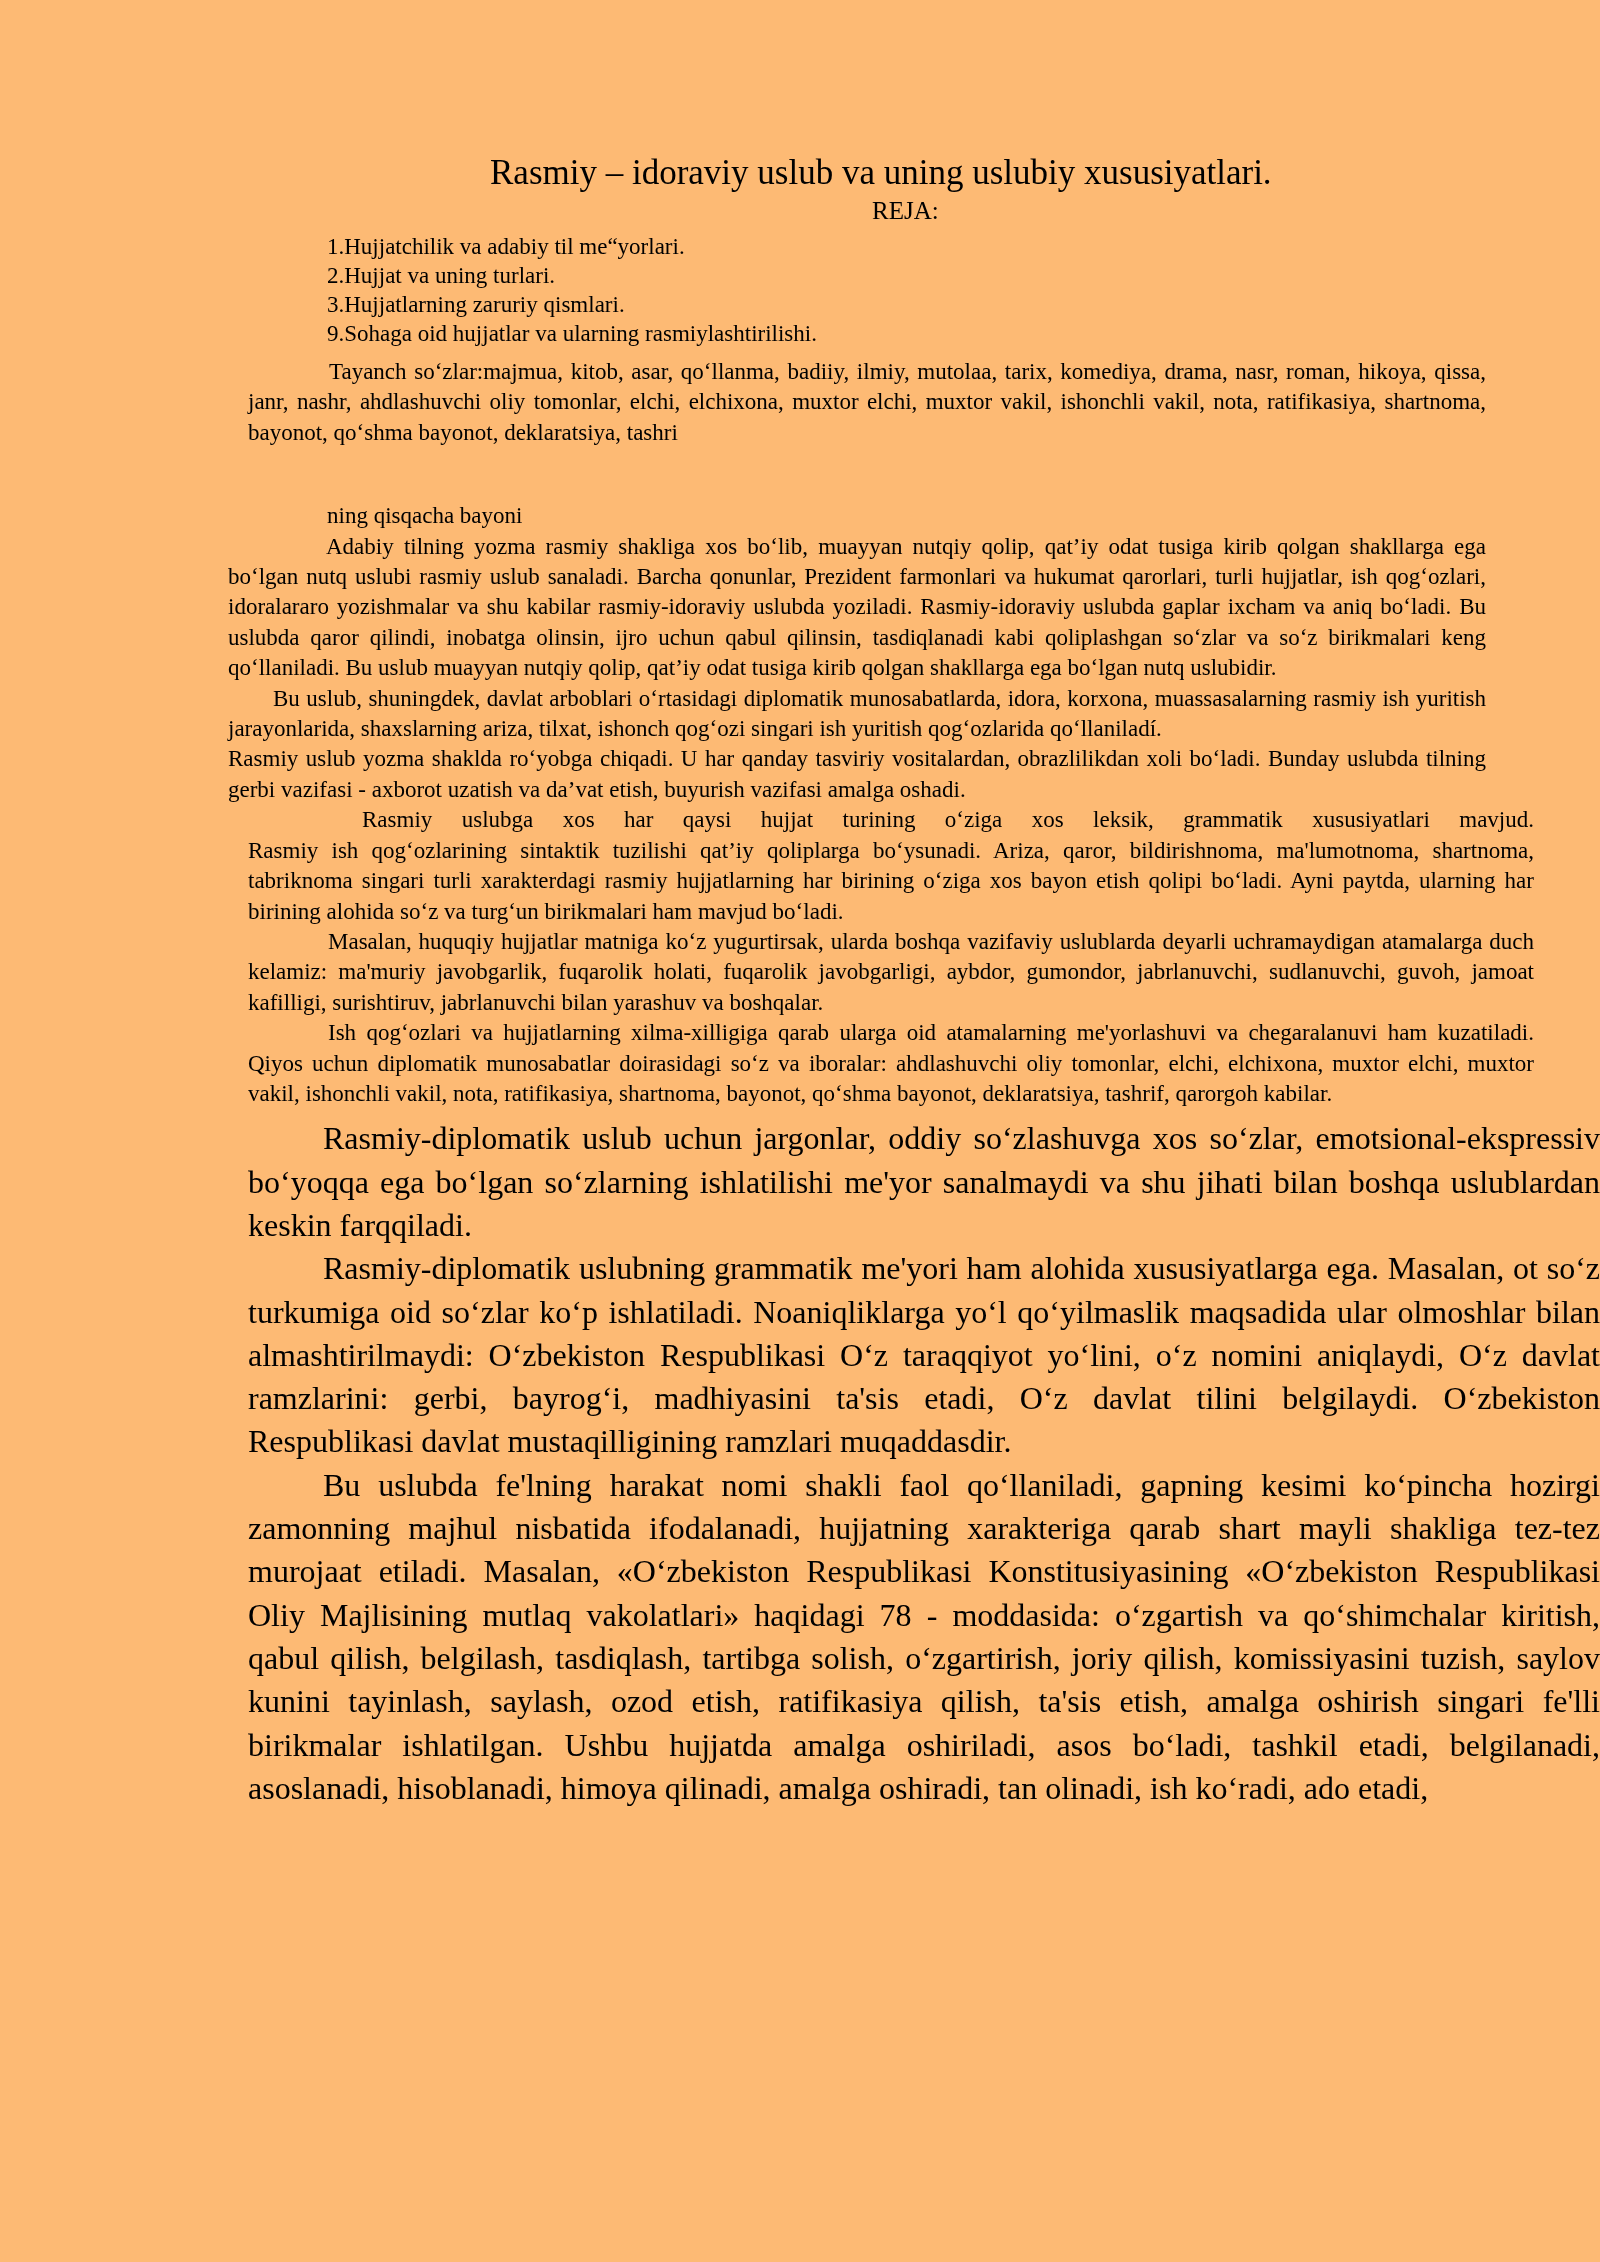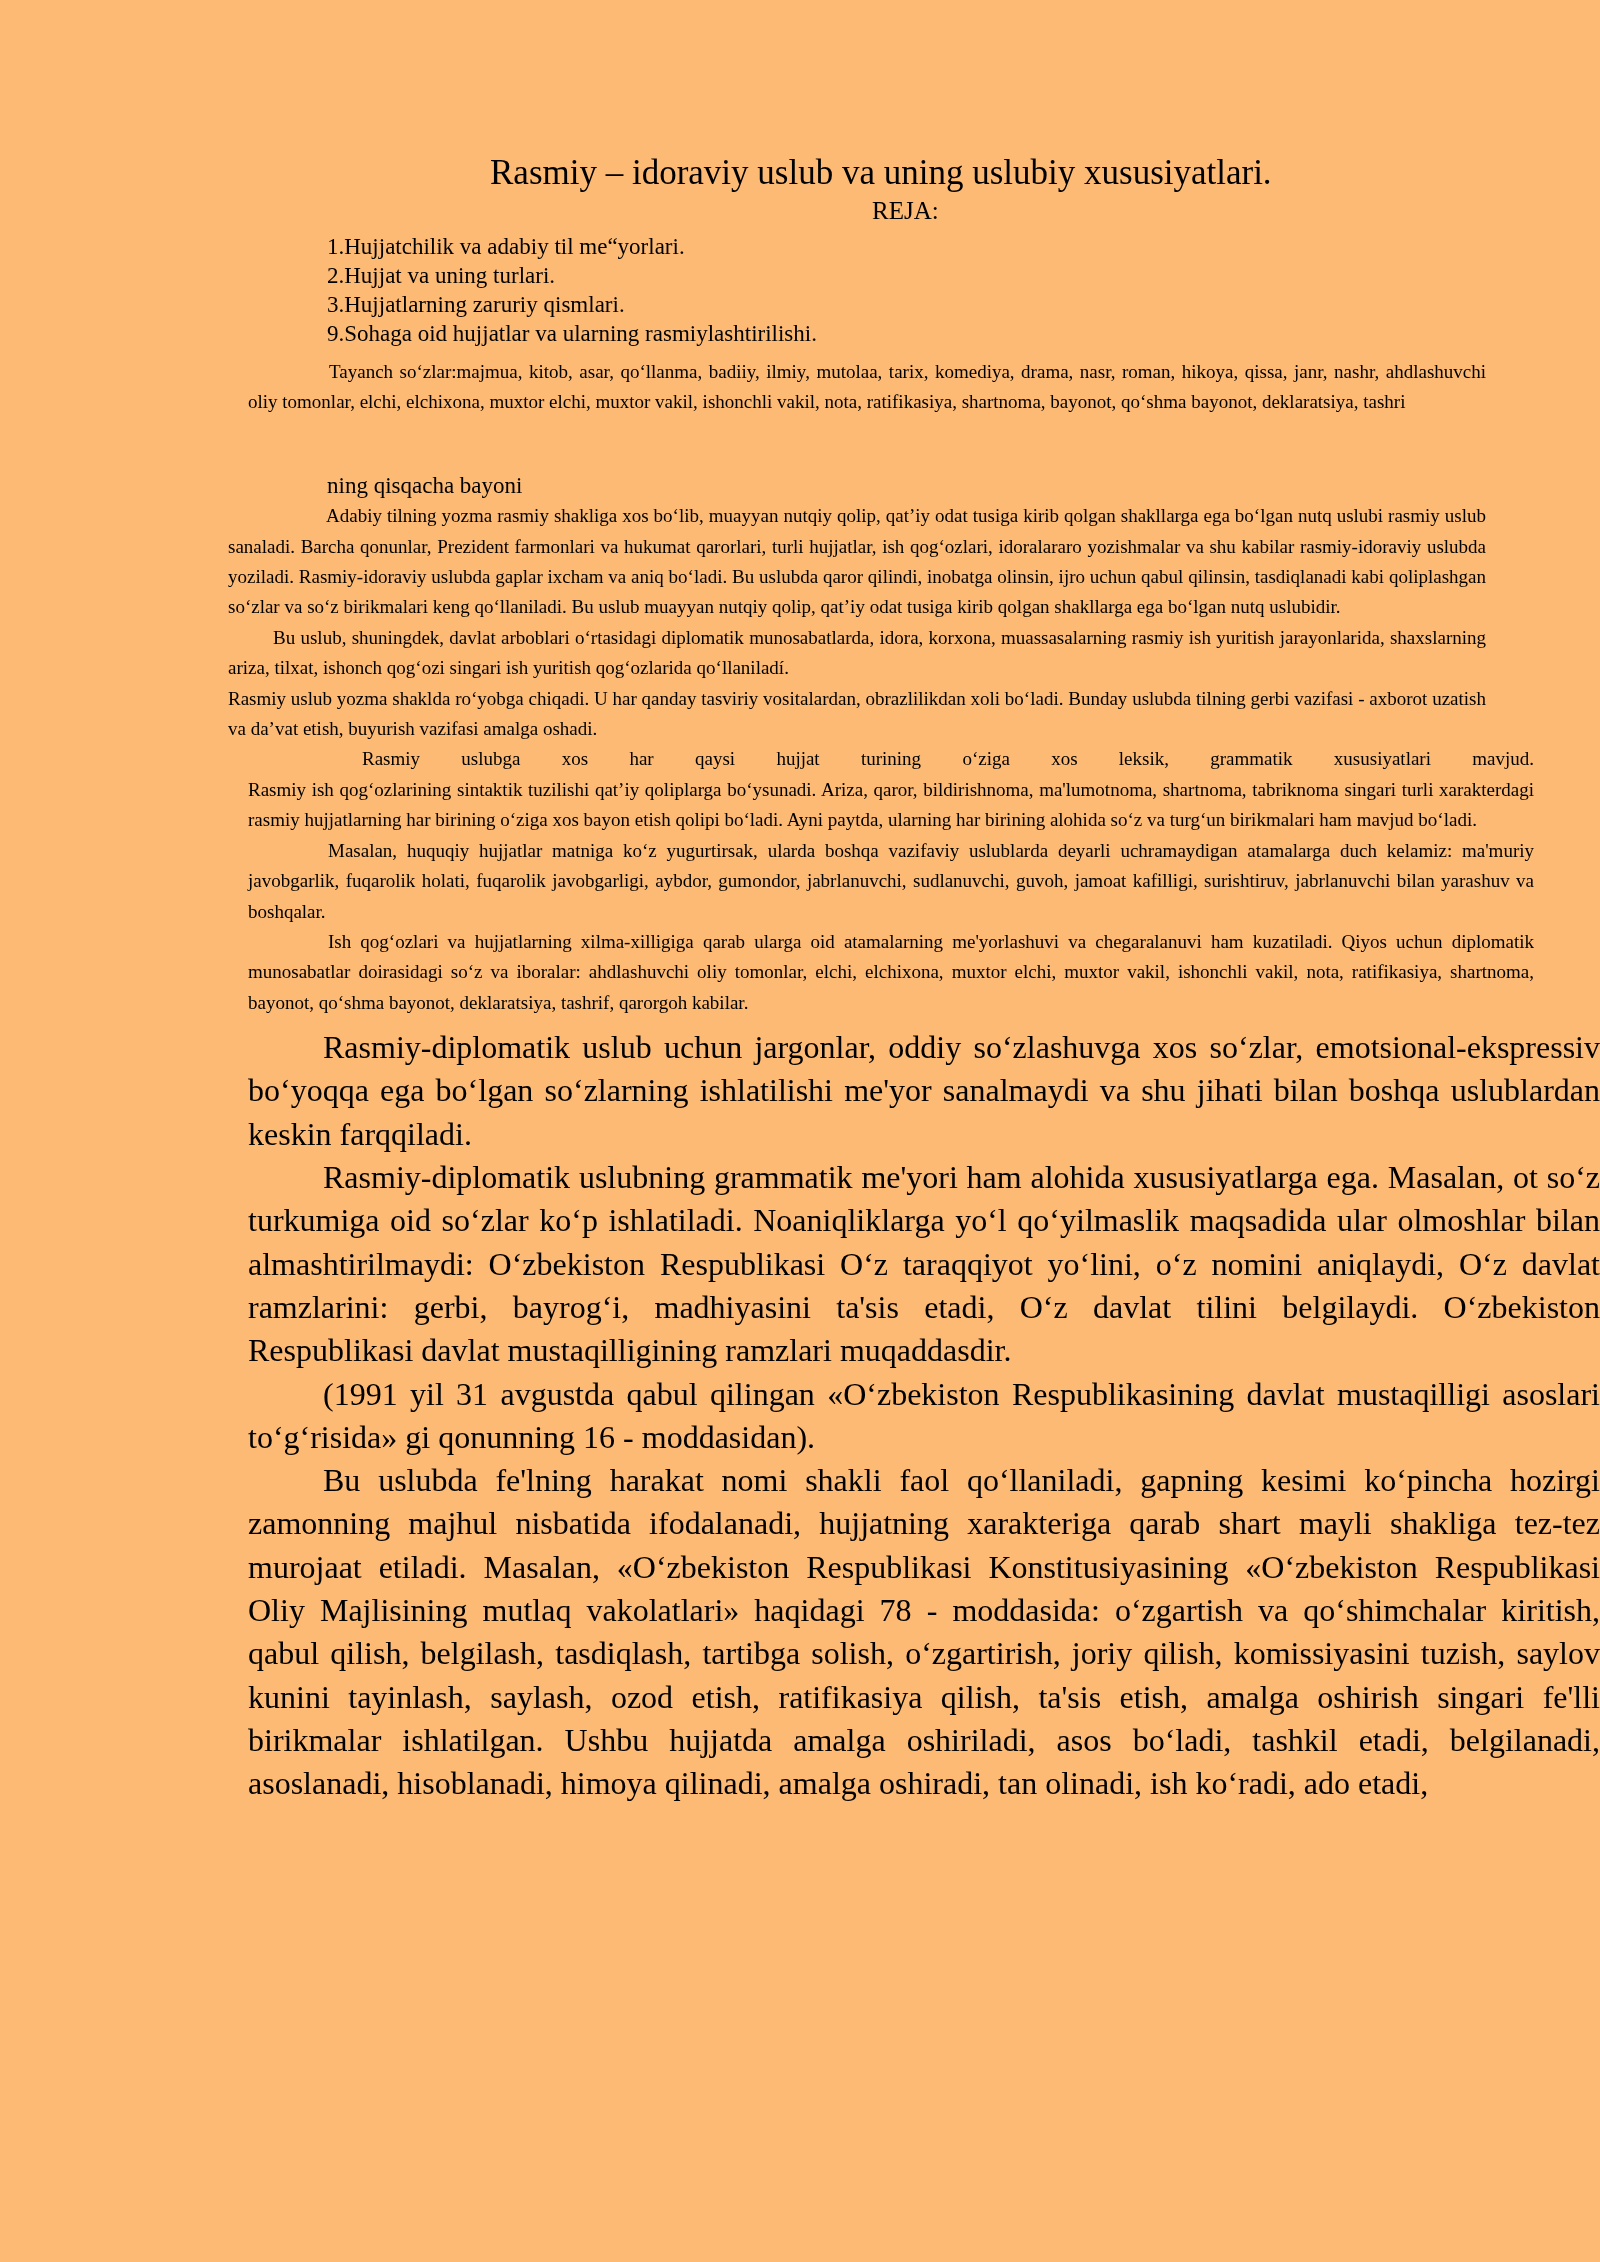--- a/index.html
+++ b/index.html
@@ -24,21 +24,21 @@
     line-height: 30px;
     white-space: nowrap;
   }
   .plan-list {
     margin: 6px 114px 9px 327px;
     font-size: 23px;
     line-height: 29px;
   }
   .plan-list div { margin: 0; }
   p { margin: 0; text-align: justify; }
-  .small { font-size: 19px; line-height: 30.4px; }
+  .small { font-size: 23px; line-height: 30.4px; }
   .keywords { margin: 0 114px 0 248px; text-indent: 81px; }
   .fragment-line {
     margin: 53px 114px 0 327px;
     font-size: 23px;
     line-height: 30.4px;
     text-align: left;
   }
   .sec-a { margin-left: 228px; margin-right: 114px; }
   .sec-b { margin-left: 248px; margin-right: 66px; }
   .ind0   { text-indent: 0; }
@@ -80,17 +80,16 @@
   <p class="small sec-a ind0">Rasmiy uslub yozma shaklda ro‘yobga chiqadi. U har qanday tasviriy vositalardan, obrazlilikdan xoli bo‘ladi. Bunday uslubda tilning gerbi vazifasi - axborot uzatish va da’vat etish, buyurish vazifasi amalga oshadi.</p>
 
   <p class="small sec-b ind114 one-line">Rasmiy uslubga xos har qaysi hujjat turining o‘ziga xos leksik, grammatik xususiyatlari mavjud.</p>
   <p class="small sec-b ind0">Rasmiy ish qog‘ozlarining sintaktik tuzilishi qat’iy qoliplarga bo‘ysunadi. Ariza, qaror, bildirishnoma, ma'lumotnoma, shartnoma, tabriknoma singari turli xarakterdagi rasmiy hujjatlarning har birining o‘ziga xos bayon etish qolipi bo‘ladi. Ayni paytda, ularning har birining alohida so‘z va turg‘un birikmalari ham mavjud bo‘ladi.</p>
   <p class="small sec-b ind80">Masalan, huquqiy hujjatlar matniga ko‘z yugurtirsak, ularda boshqa vazifaviy uslublarda deyarli uchramaydigan atamalarga duch kelamiz: ma'muriy javobgarlik, fuqarolik holati, fuqarolik javobgarligi, aybdor, gumondor, jabrlanuvchi, sudlanuvchi, guvoh, jamoat kafilligi, surishtiruv, jabrlanuvchi bilan yarashuv va boshqalar.</p>
   <p class="small sec-b ind80">Ish qog‘ozlari va hujjatlarning xilma-xilligiga qarab ularga oid atamalarning me'yorlashuvi va chegaralanuvi ham kuzatiladi. Qiyos uchun diplomatik munosabatlar doirasidagi so‘z va iboralar: ahdlashuvchi oliy tomonlar, elchi, elchixona, muxtor elchi, muxtor vakil, ishonchli vakil, nota, ratifikasiya, shartnoma, bayonot, qo‘shma bayonot, deklaratsiya, tashrif, qarorgoh kabilar.</p>
 
   <div class="sec-large">
     <p class="large">Rasmiy-diplomatik uslub uchun jargonlar, oddiy so‘zlashuvga xos so‘zlar, emotsional-ekspressiv bo‘yoqqa ega bo‘lgan so‘zlarning ishlatilishi me'yor sanalmaydi va shu jihati bilan boshqa uslublardan keskin farqqiladi.</p>
     <p class="large">Rasmiy-diplomatik uslubning grammatik me'yori ham alohida xususiyatlarga ega. Masalan, ot so‘z turkumiga oid so‘zlar ko‘p ishlatiladi. Noaniqliklarga yo‘l qo‘yilmaslik maqsadida ular olmoshlar bilan almashtirilmaydi: O‘zbekiston Respublikasi O‘z taraqqiyot yo‘lini, o‘z nomini aniqlaydi, O‘z davlat ramzlarini: gerbi, bayrog‘i, madhiyasini ta'sis etadi, O‘z davlat tilini belgilaydi. O‘zbekiston Respublikasi davlat mustaqilligining ramzlari muqaddasdir.</p>
-    <p class="large">(1991 yil 31 avgustda qabul qilingan «O‘zbekiston Respublikasining davlat mustaqilligi asoslari to‘g‘risida» gi qonunning 16 - moddasidan).</p>
     <p class="large">Bu uslubda fe'lning harakat nomi shakli faol qo‘llaniladi, gapning kesimi ko‘pincha hozirgi zamonning majhul nisbatida ifodalanadi, hujjatning xarakteriga qarab shart mayli shakliga tez-tez murojaat etiladi. Masalan, «O‘zbekiston Respublikasi Konstitusiyasining «O‘zbekiston Respublikasi Oliy Majlisining mutlaq vakolatlari» haqidagi 78 - moddasida: o‘zgartish va qo‘shimchalar kiritish, qabul qilish, belgilash, tasdiqlash, tartibga solish, o‘zgartirish, joriy qilish, komissiyasini tuzish, saylov kunini tayinlash, saylash, ozod etish, ratifikasiya qilish, ta'sis etish, amalga oshirish singari fe'lli birikmalar ishlatilgan. Ushbu hujjatda amalga oshiriladi, asos bo‘ladi, tashkil etadi, belgilanadi, asoslanadi, hisoblanadi, himoya qilinadi, amalga oshiradi, tan olinadi, ish ko‘radi, ado etadi,</p>
   </div>
 
 </div>
 
 </body></html>

